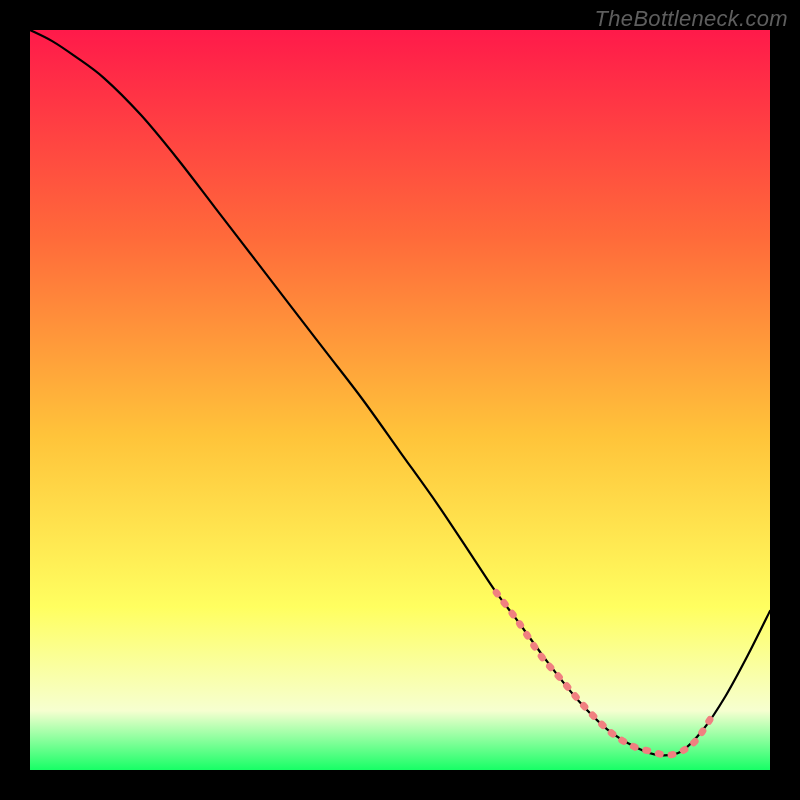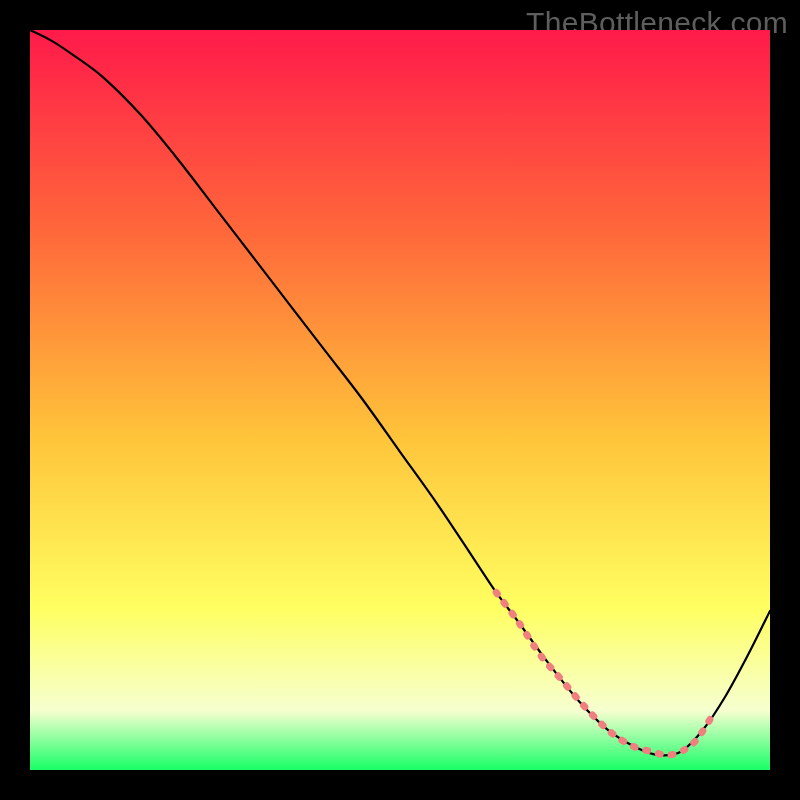--- a/index.html
+++ b/index.html
@@ -21,24 +21,25 @@
     left: 30px;
     top: 30px;
     width: 740px;
     height: 740px;
   }
   .watermark {
     position: absolute;
     top: 6px;
     right: 12px;
     font-family: Arial, Helvetica, sans-serif;
-    font-size: 30px;
+    font-size: 22px;
     font-weight: 500;
     color: #5e5e5e;
     letter-spacing: 0.3px;
+    font-style: italic;
   }
   svg {
     display: block;
   }
 </style>
 </head>
 <body>
 
 <div class="chart-container">
 

